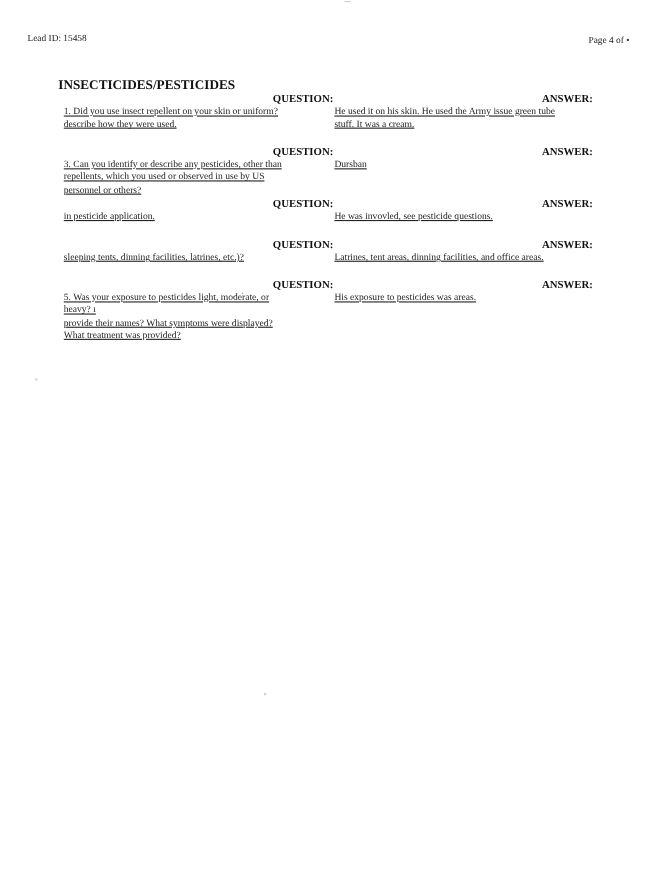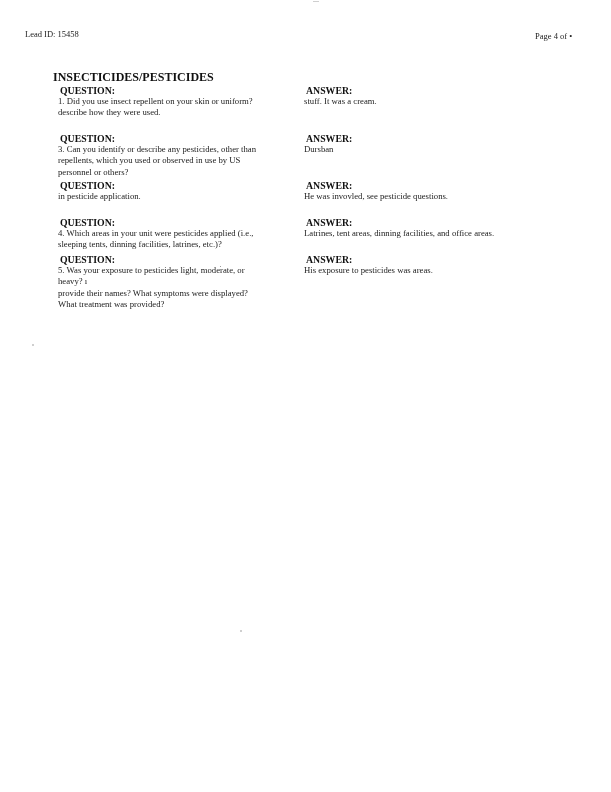--- a/index.html
+++ b/index.html
@@ -57,24 +57,26 @@
       width: 235px;
       font-size: 8.7px;
       line-height: 11.4px;
     }
     .label {
       font-weight: bold;
       font-size: 9.8px;
       line-height: 11px;
       color: #111;
       margin-left: 2px;
+      text-align: right;
     }
     .text {
       color: #222;
       white-space: nowrap;
+      text-decoration: underline;
     }
     .speck {
       position: absolute;
       background: #cfcfcf;
       width: 2px;
       height: 2px;
     }
   </style>
 </head>
 <body>
@@ -87,20 +89,21 @@
   <div class="section-title">INSECTICIDES/PESTICIDES</div>
 
   <div class="qa-row" style="top:85px;">
     <div class="q-col">
       <div class="label">QUESTION:</div>
       <div class="text">1.  Did you use insect repellent on your skin or uniform?</div>
       <div class="text">describe how they were used.</div>
     </div>
     <div class="a-col">
       <div class="label">ANSWER:</div>
+      <div class="text">He used it on his skin.  He used the Army issue green tube</div>
       <div class="text">stuff.  It was a cream.</div>
     </div>
   </div>
 
   <div class="qa-row" style="top:133px;">
     <div class="q-col">
       <div class="label">QUESTION:</div>
       <div class="text">3.  Can you identify or describe any pesticides, other than</div>
       <div class="text">repellents, which you used or observed in use by US</div>
       <div class="text">personnel or others?</div>
@@ -118,21 +121,20 @@
     </div>
     <div class="a-col">
       <div class="label">ANSWER:</div>
       <div class="text">He was invovled, see pesticide questions.</div>
     </div>
   </div>
 
   <div class="qa-row" style="top:217px;">
     <div class="q-col">
       <div class="label">QUESTION:</div>
-      <div class="text">4.  Which areas in your unit were pesticides applied (i.e.,</div>
       <div class="text">sleeping tents, dinning facilities, latrines, etc.)?</div>
     </div>
     <div class="a-col">
       <div class="label">ANSWER:</div>
       <div class="text">Latrines, tent areas, dinning facilities, and office areas.</div>
     </div>
   </div>
 
   <div class="qa-row" style="top:254px;">
     <div class="q-col">

